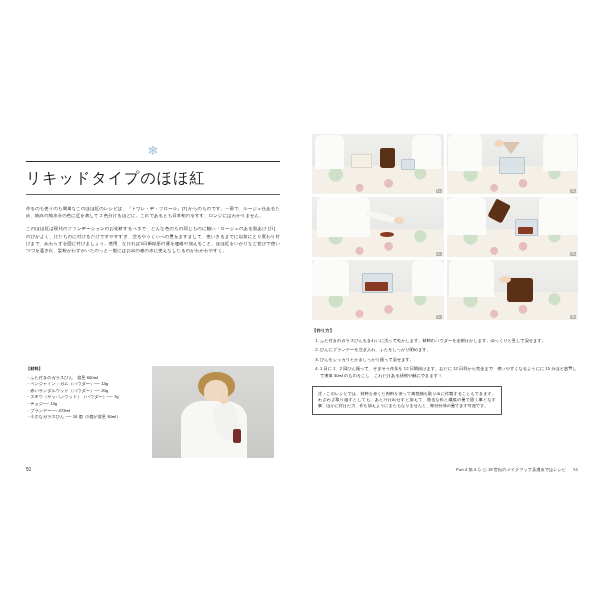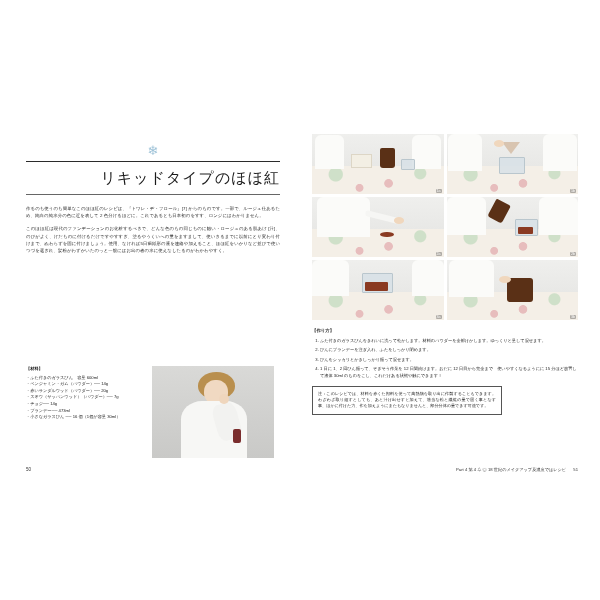--- a/index.html
+++ b/index.html
@@ -28,21 +28,21 @@
     letter-spacing:0;
   }
   .title-wrap{margin-top:2px;}
   .rule{height:1px;background:#2b2b2b;width:100%;}
   .rule.thin{height:1px;background:#666;}
   .chapter-title{
     font-family:Liberation Mono, monospace;
     font-size:15px;
     letter-spacing:1px;
     color:#1a1a1a;
-    text-align:right;
+    text-align:left;
     padding:7px 0 6px 0;
     font-weight:normal;
   }
   .body-copy{
     margin-top:10px;
     font-size:4.4px;
     line-height:7.2px;
     color:#2a2a2a;
     text-align:justify;
     letter-spacing:.1px;

